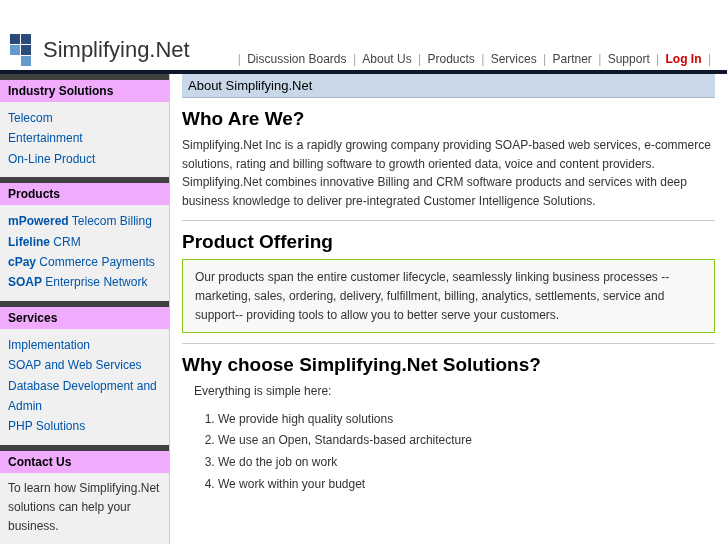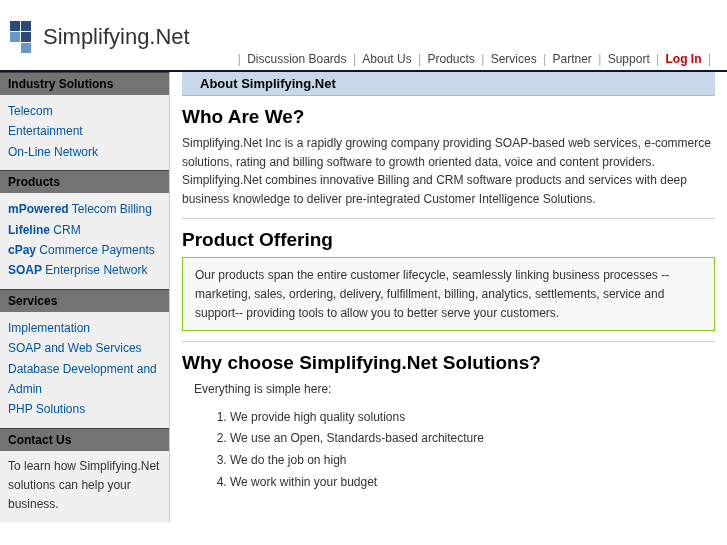--- a/index.html
+++ b/index.html
@@ -1,46 +1,46 @@
 <!DOCTYPE html>
 <html><head>
   <meta charset="utf-8">
   <style>
     * { margin: 0; padding: 0; box-sizing: border-box; }
     body { font-family: Arial, Helvetica, sans-serif; font-size: 12px; color: #333; background: #fff; width: 727px; }
 
     
-    #header { display: flex; align-items: center; padding: 8px 10px 4px 10px; border-bottom: 2px solid #0f172a; }
+    #header { display: flex; align-items: flex-end; padding: 8px 10px 4px 10px; border-bottom: 4px solid #0f172a; }
     #logo-area { display: flex; align-items: center; gap: 8px; min-width: 200px; }
     #logo-text { font-size: 22px; color: #333; font-weight: normal; }
     #top-nav { flex: 1; text-align: right; padding-right: 6px; font-size: 12px; color: #555; margin-top: 44px; }
     #top-nav a { color: #444; text-decoration: none; margin: 0 3px; }
     #top-nav a.red { color: #cc0000; font-weight: bold; }
     #top-nav .sep { color: #aaa; }
 
     
     #main { display: flex; min-height: 430px; }
 
     
     #sidebar { width: 170px; background: #f0f0f0; border-right: 1px solid #ccc; padding: 0; }
-    .sidebar-section-header { background: #737373; color: #000; font-weight: bold; padding: 4px 8px; font-size: 12px; border-top: 1px solid #404040; }
+    .sidebar-section-header { background: #f0abfc; color: #000; font-weight: bold; padding: 4px 8px; font-size: 12px; border-top: 6px solid #404040; }
     .sidebar-section-content { padding: 6px 8px 8px 8px; }
     .sidebar-link { display: block; color: #0055aa; text-decoration: none; line-height: 1.7; font-size: 12px; }
     .sidebar-link .blue-bold { font-weight: bold; color: #0055aa; }
     .contact-text { font-size: 12px; line-height: 1.6; color: #333; }
 
     
     #content { flex: 1; padding: 0 12px 12px 12px; }
-    #content-header { background: #c8d8e8; color: #000; font-weight: bold; padding: 4px 18px; font-size: 13px; margin-bottom: 1px; border-bottom: 1px solid #aabbcc; }
+    #content-header { background: #c8d8e8; color: #000; font-weight: normal; padding: 4px 6px; font-size: 13px; margin-bottom: 1px; border-bottom: 1px solid #aabbcc; }
     .section-title { font-size: 19px; font-weight: bold; color: #000; margin: 10px 0 6px 0; }
     .content-text { font-size: 12px; line-height: 1.55; color: #333; margin-bottom: 8px; }
     .section-divider { border: none; border-top: 1px solid #ccc; margin: 10px 0; }
     .offering-box { background: #f8f8f8; border: 1px solid #84cc16; padding: 8px 12px; margin-bottom: 8px; }
     .offering-box p { font-size: 12px; line-height: 1.55; color: #333; }
-    ol { margin-left: 36px; }
+    ol { margin-left: 24px; }
     ol li { font-size: 12px; line-height: 1.8; color: #333; }
     .indent { padding-left: 12px; }
 
     
     .logo-squares { display: inline-flex; flex-direction: column; gap: 1px; margin-right: 4px; }
     .logo-row { display: flex; gap: 1px; }
     .sq { width: 10px; height: 10px; }
     .sq-dark { background: #2a4a7a; }
     .sq-light { background: #6699cc; }
     .sq-white { background: #fff; }
@@ -86,21 +86,21 @@
 </div>
 
 <div id="main">
 
   <div id="sidebar">
 
     <div class="sidebar-section-header">Industry Solutions</div>
     <div class="sidebar-section-content">
       <a href="#" class="sidebar-link">Telecom</a>
       <a href="#" class="sidebar-link">Entertainment</a>
-      <a href="#" class="sidebar-link">On-Line Network</a>
+      <a href="#" class="sidebar-link">On-Line Product</a>
     </div>
 
     <div class="sidebar-section-header">Products</div>
     <div class="sidebar-section-content">
       <a href="#" class="sidebar-link"><span class="blue-bold">mPowered</span> Telecom Billing</a>
       <a href="#" class="sidebar-link"><span class="blue-bold">Lifeline</span> CRM</a>
       <a href="#" class="sidebar-link"><span class="blue-bold">cPay</span> Commerce Payments</a>
       <a href="#" class="sidebar-link"><span class="blue-bold">SOAP</span> Enterprise Network</a>
     </div>
 
@@ -138,20 +138,20 @@
     </div>
 
     <hr class="section-divider">
 
     <div class="section-title">Why choose Simplifying.Net Solutions?</div>
     <div class="indent">
       <p class="content-text">Everything is simple here:</p>
       <ol>
         <li>We provide high quality solutions</li>
         <li>We use an Open, Standards-based architecture</li>
-        <li>We do the job on high</li>
+        <li>We do the job on work</li>
         <li>We work within your budget</li>
       </ol>
     </div>
 
   </div>
 
 </div>
 
 </body></html>

